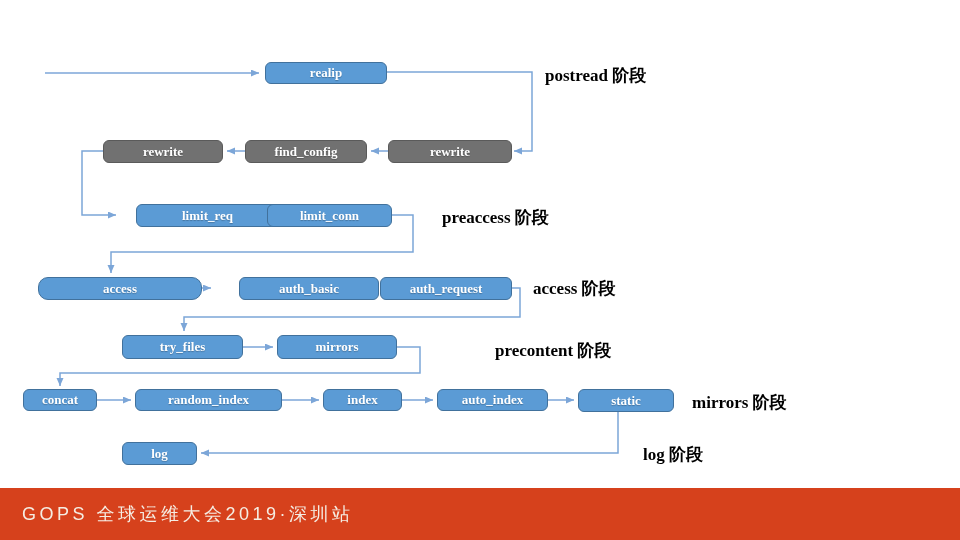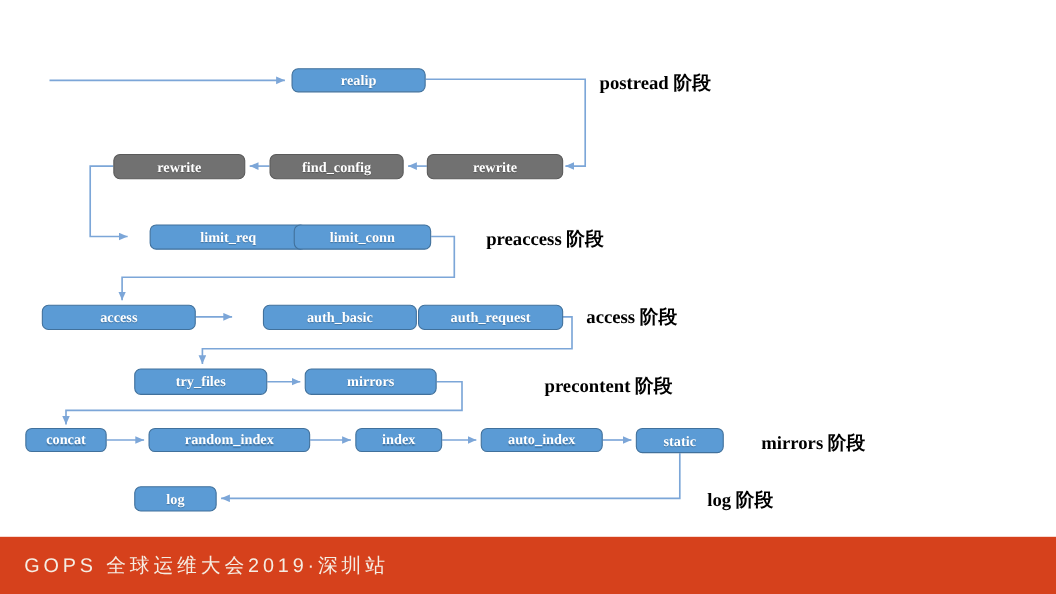--- a/index.html
+++ b/index.html
@@ -76,30 +76,30 @@
       </g>
   </svg>
 
   <div id="nodes">
       <div class="node blue" style="left: 265px; top: 62px; width: 122px; height: 22px;">realip</div>
       <div class="node gray" style="left: 388px; top: 140px; width: 124px; height: 23px;">rewrite</div>
       <div class="node gray" style="left: 245px; top: 140px; width: 122px; height: 23px;">find_config</div>
       <div class="node gray" style="left: 103px; top: 140px; width: 120px; height: 23px;">rewrite</div>
       <div class="node blue" style="left: 136px; top: 204px; width: 143px; height: 23px;">limit_req</div>
       <div class="node blue" style="left: 267px; top: 204px; width: 125px; height: 23px;">limit_conn</div>
-      <div class="node blue" style="left: 38px; top: 277px; width: 140px; height: 23px;">access</div>
+      <div class="node blue" style="left: 38px; top: 277px; width: 164px; height: 23px; border-radius: 10px;">access</div>
       <div class="node blue" style="left: 215px; top: 277px; width: 140px; height: 23px; margin-left: 24px;">auth_basic</div>
       <div class="node blue" style="left: 380px; top: 277px; width: 132px; height: 23px;">auth_request</div>
       <div class="node blue" style="left: 122px; top: 335px; width: 121px; height: 24px;">try_files</div>
       <div class="node blue" style="left: 277px; top: 335px; width: 120px; height: 24px;">mirrors</div>
       <div class="node blue" style="left: 23px; top: 389px; width: 74px; height: 22px;">concat</div>
       <div class="node blue" style="left: 135px; top: 389px; width: 147px; height: 22px;">random_index</div>
       <div class="node blue" style="left: 323px; top: 389px; width: 79px; height: 22px;">index</div>
       <div class="node blue" style="left: 437px; top: 389px; width: 111px; height: 22px;">auto_index</div>
-      <div class="node blue" style="left: 578px; top: 389px; width: 80px; height: 23px;">static</div>
+      <div class="node blue" style="left: 578px; top: 389px; width: 96px; height: 23px;">static</div>
       <div class="node blue" style="left: 122px; top: 442px; width: 75px; height: 23px;">log</div>
     </div>
   <div id="phases">
       <div class="phase" style="left: 545px; top: 64px; text-align: center;">postread 阶段</div>
       <div class="phase" style="left: 442px; top: 206px;">preaccess 阶段</div>
       <div class="phase" style="left: 533px; top: 277px;">access 阶段</div>
       <div class="phase" style="left: 495px; top: 339px;">precontent 阶段</div>
       <div class="phase" style="left: 692px; top: 391px;">mirrors 阶段</div>
       <div class="phase" style="left: 643px; top: 443px;">log 阶段</div>
     </div>

